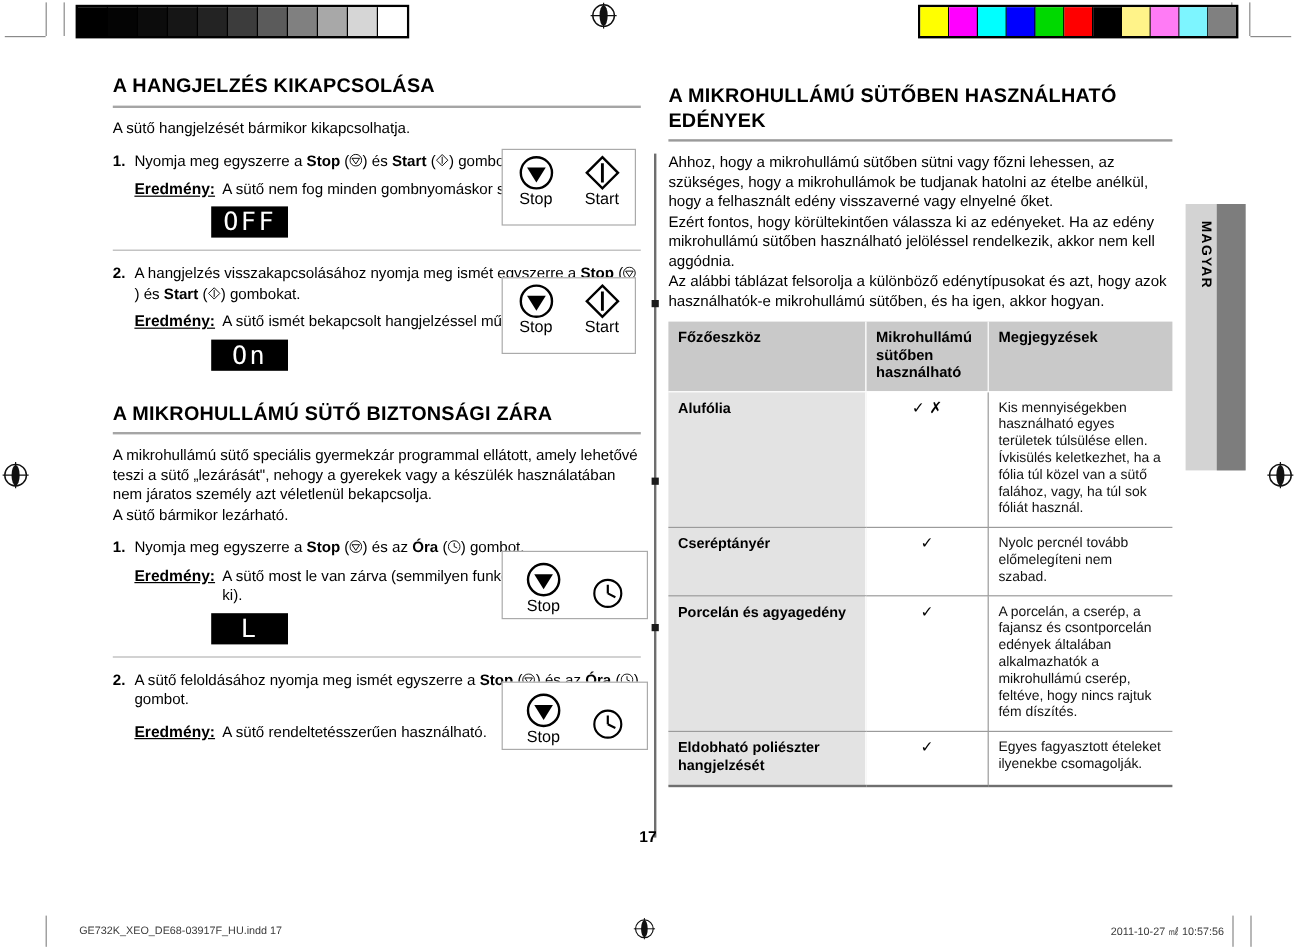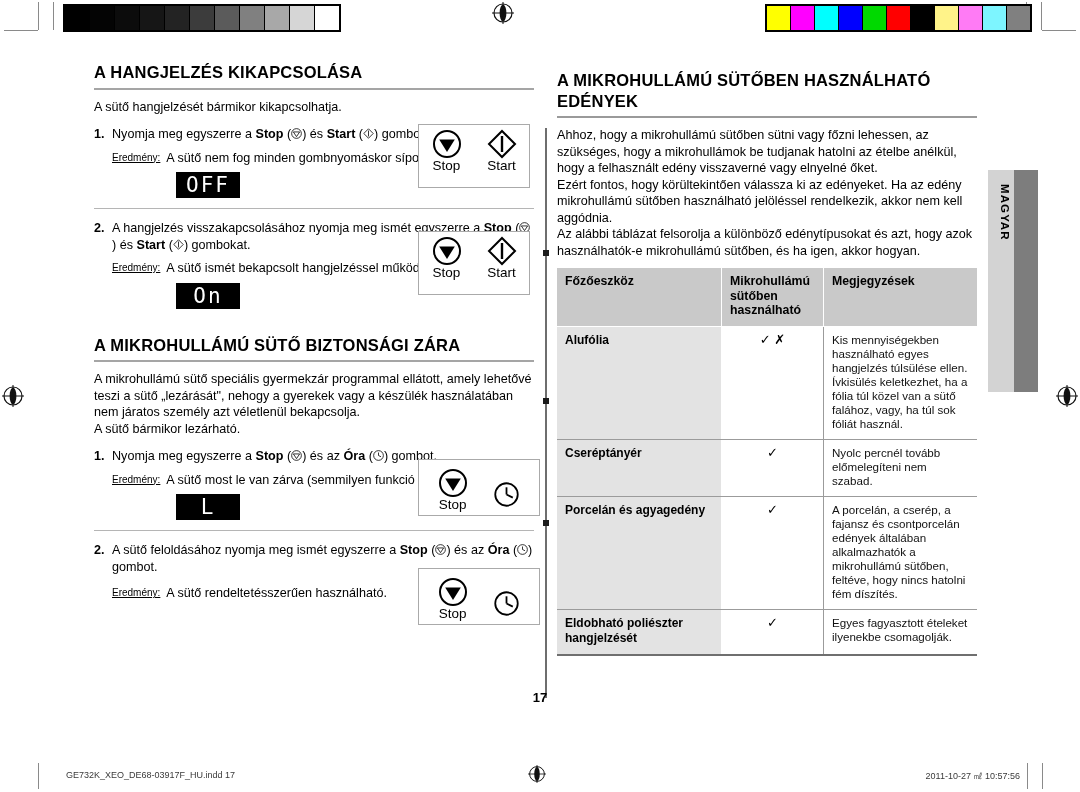--- a/index.html
+++ b/index.html
@@ -41,21 +41,21 @@
     padding-bottom:5px;border-bottom:2px solid #9a9a9a;line-height:1.25;
   }
   .col-left h2.sect{border-bottom-color:#a5a5a5;}
   p.body{font-size:12.6px;line-height:16.5px;margin:9px 0 0 0;}
 
   
   .step{display:flex;margin-top:11px;}
   .step .num{font-weight:bold;font-size:12.6px;width:18px;flex:0 0 18px;line-height:16.5px;}
   .step .txt{font-size:12.6px;line-height:16.5px;flex:1;}
   .res{display:flex;margin-top:7px;padding-left:18px;}
-  .res .lbl{font-weight:normal;font-size:10px;text-decoration:underline;white-space:nowrap;line-height:16.5px;}
+  .res .lbl{font-weight:bold;font-size:13px;text-decoration:underline;white-space:nowrap;line-height:16.5px;}
   .res .val{font-size:12.6px;line-height:16.5px;margin-left:6px;}
   b{font-weight:bold;}
 
   
   .lcd{background:#000;color:#fff;width:64px;height:26px;margin:6px 0 0 82px;
        display:flex;align-items:center;justify-content:center;
        font-family:"DejaVu Sans Mono", monospace;font-size:21px;letter-spacing:2px;}
   .hr-thin{border-top:1px solid #b5b5b5;margin-top:10px;}
 
   
@@ -336,31 +336,31 @@
         <tr>
           <th style="width:148px">Főzőeszköz</th>
           <th style="width:85px">Mikrohullámú sütőben használható</th>
           <th>Megjegyzések</th>
         </tr>
       </thead>
       <tbody id="dish-body">
           <tr>
             <td class="name">Alufólia</td>
             <td class="mark">✓ ✗</td>
-            <td class="note">Kis mennyiségekben használható egyes hangjelzés túlsülése ellen. Ívkisülés keletkezhet, ha a fólia túl közel van a sütő falához, vagy, ha túl sok fóliát használ.</td>
+            <td class="note">Kis mennyiségekben használható egyes területek túlsülése ellen. Ívkisülés keletkezhet, ha a fólia túl közel van a sütő falához, vagy, ha túl sok fóliát használ.</td>
           </tr>
           <tr>
             <td class="name">Cseréptányér</td>
             <td class="mark">✓</td>
             <td class="note">Nyolc percnél tovább előmelegíteni nem szabad.</td>
           </tr>
           <tr>
             <td class="name">Porcelán és agyagedény</td>
             <td class="mark">✓</td>
-            <td class="note">A porcelán, a cserép, a fajansz és csontporcelán edények általában alkalmazhatók a mikrohullámú sütőben, feltéve, hogy nincs hatolni fém díszítés.</td>
+            <td class="note">A porcelán, a cserép, a fajansz és csontporcelán edények általában alkalmazhatók a mikrohullámú cserép, feltéve, hogy nincs rajtuk fém díszítés.</td>
           </tr>
           <tr>
             <td class="name">Eldobható poliészter hangjelzését</td>
             <td class="mark">✓</td>
             <td class="note">Egyes fagyasztott ételeket ilyenekbe csomagolják.</td>
           </tr>
         </tbody>
     </table>
   </div>
 

